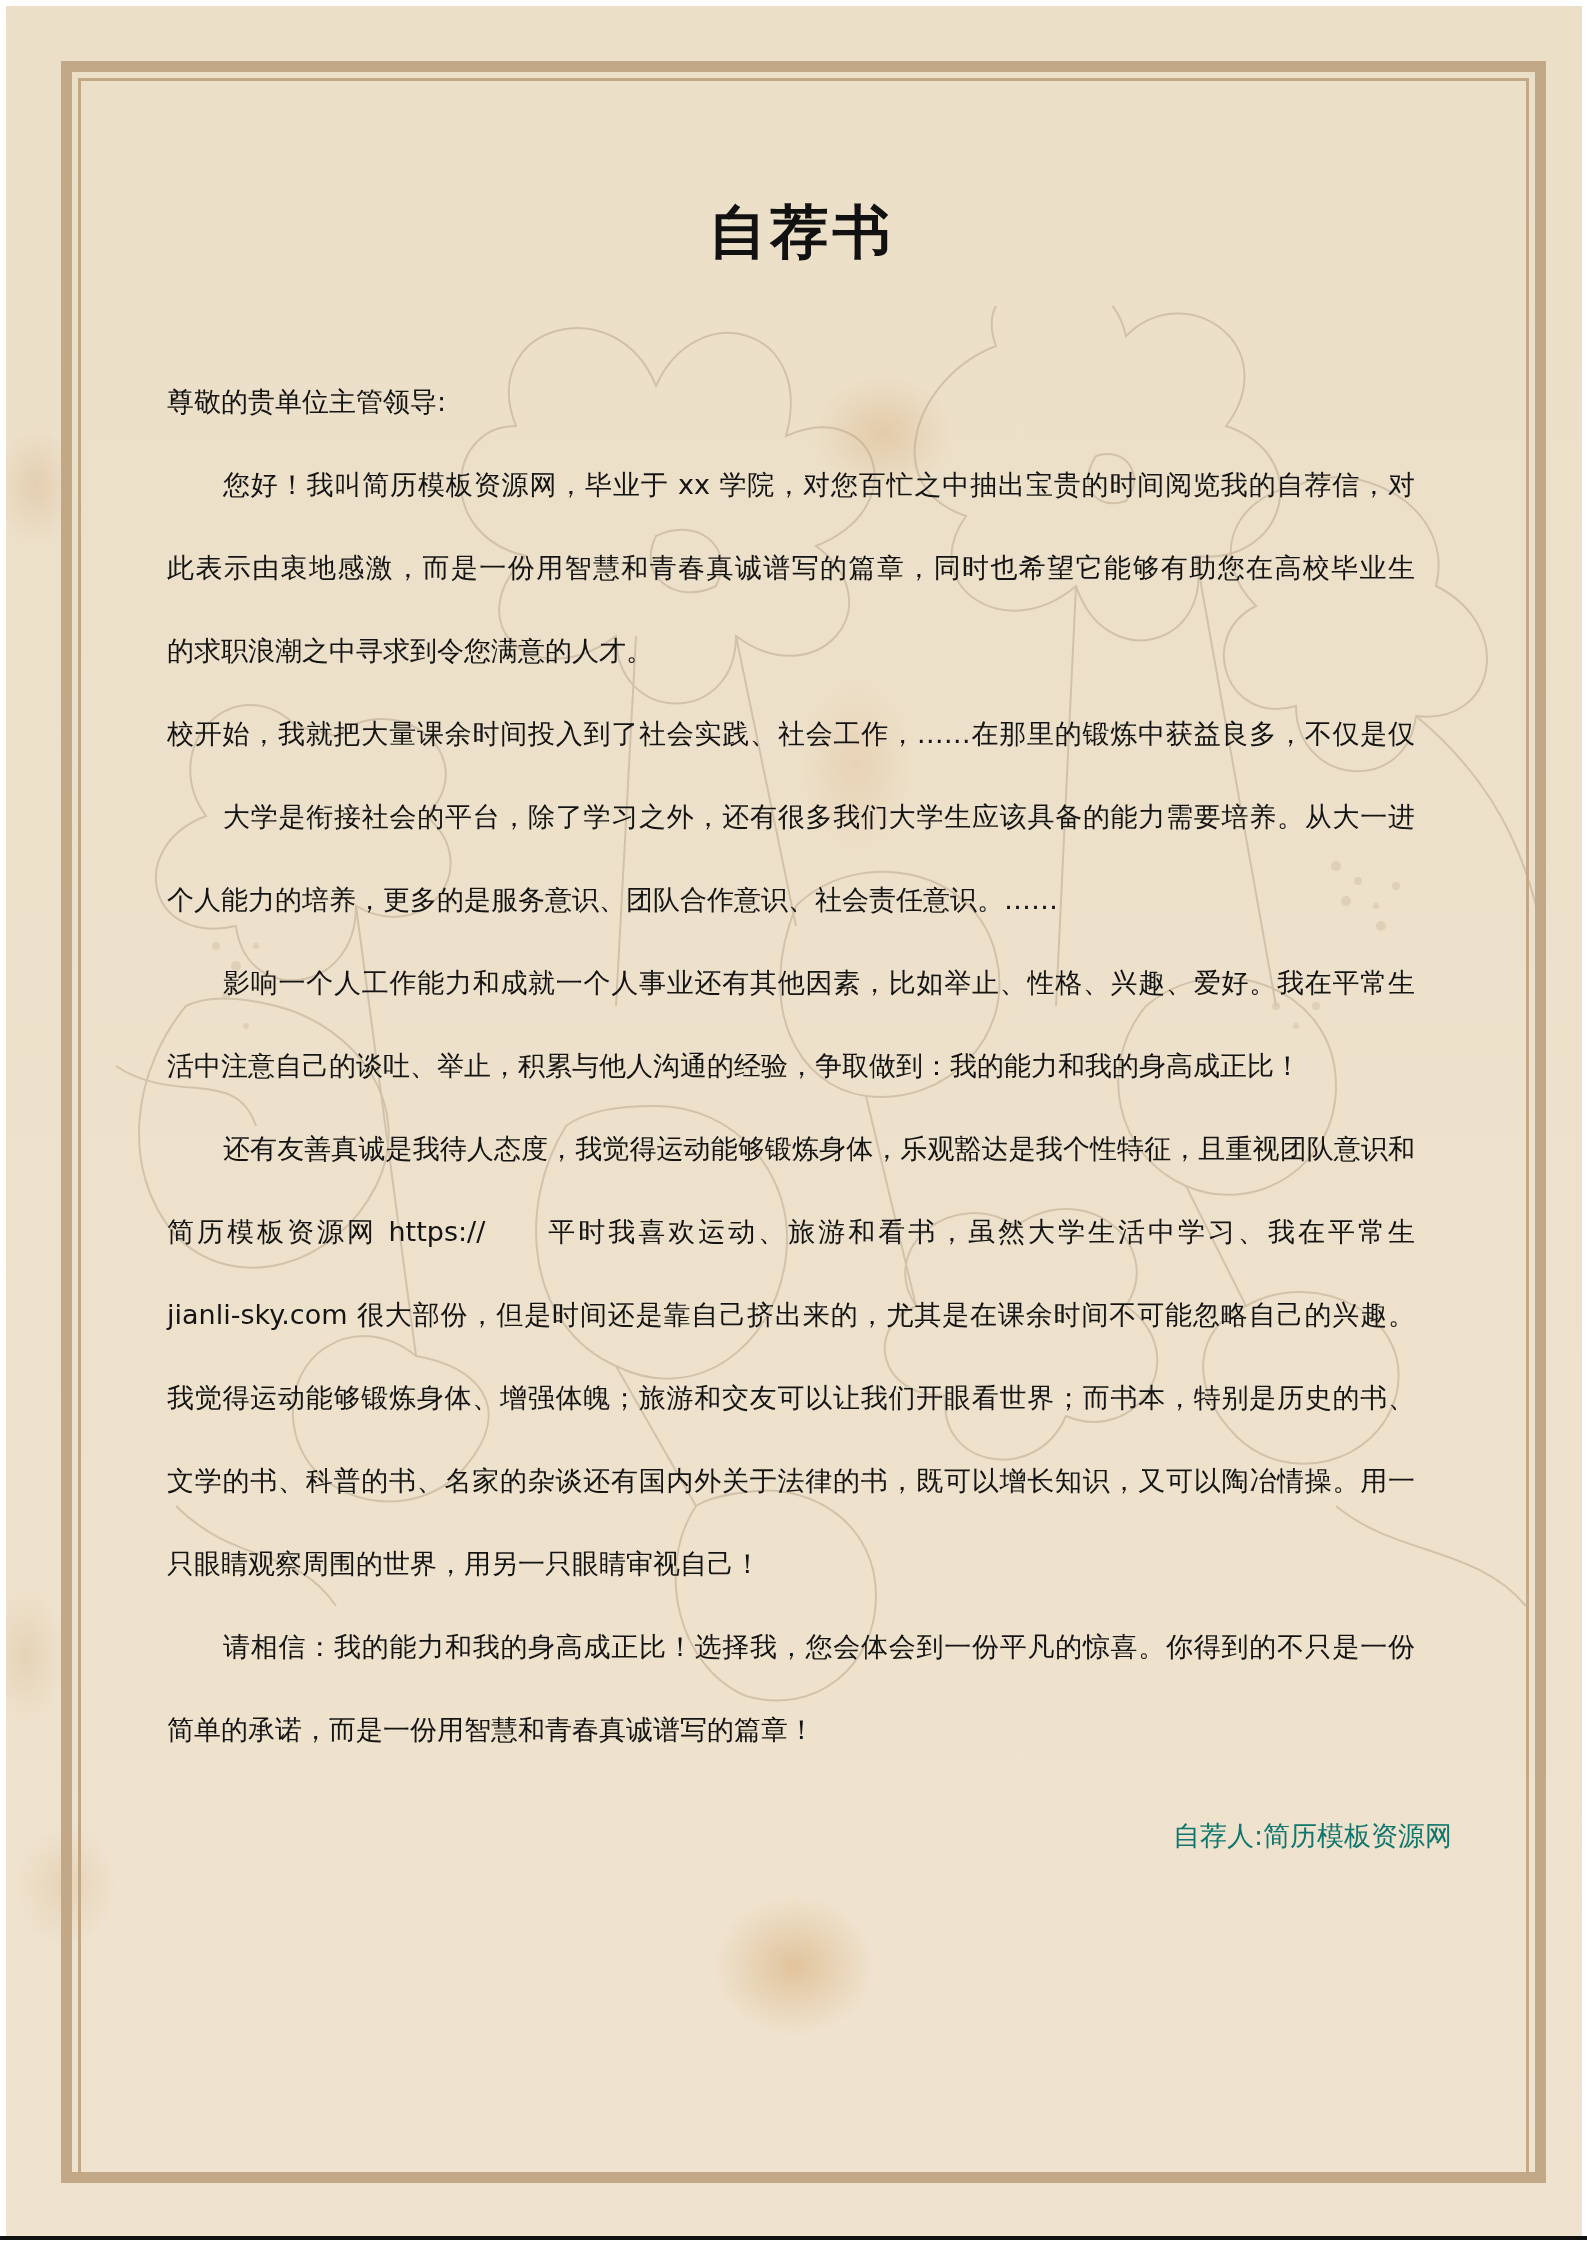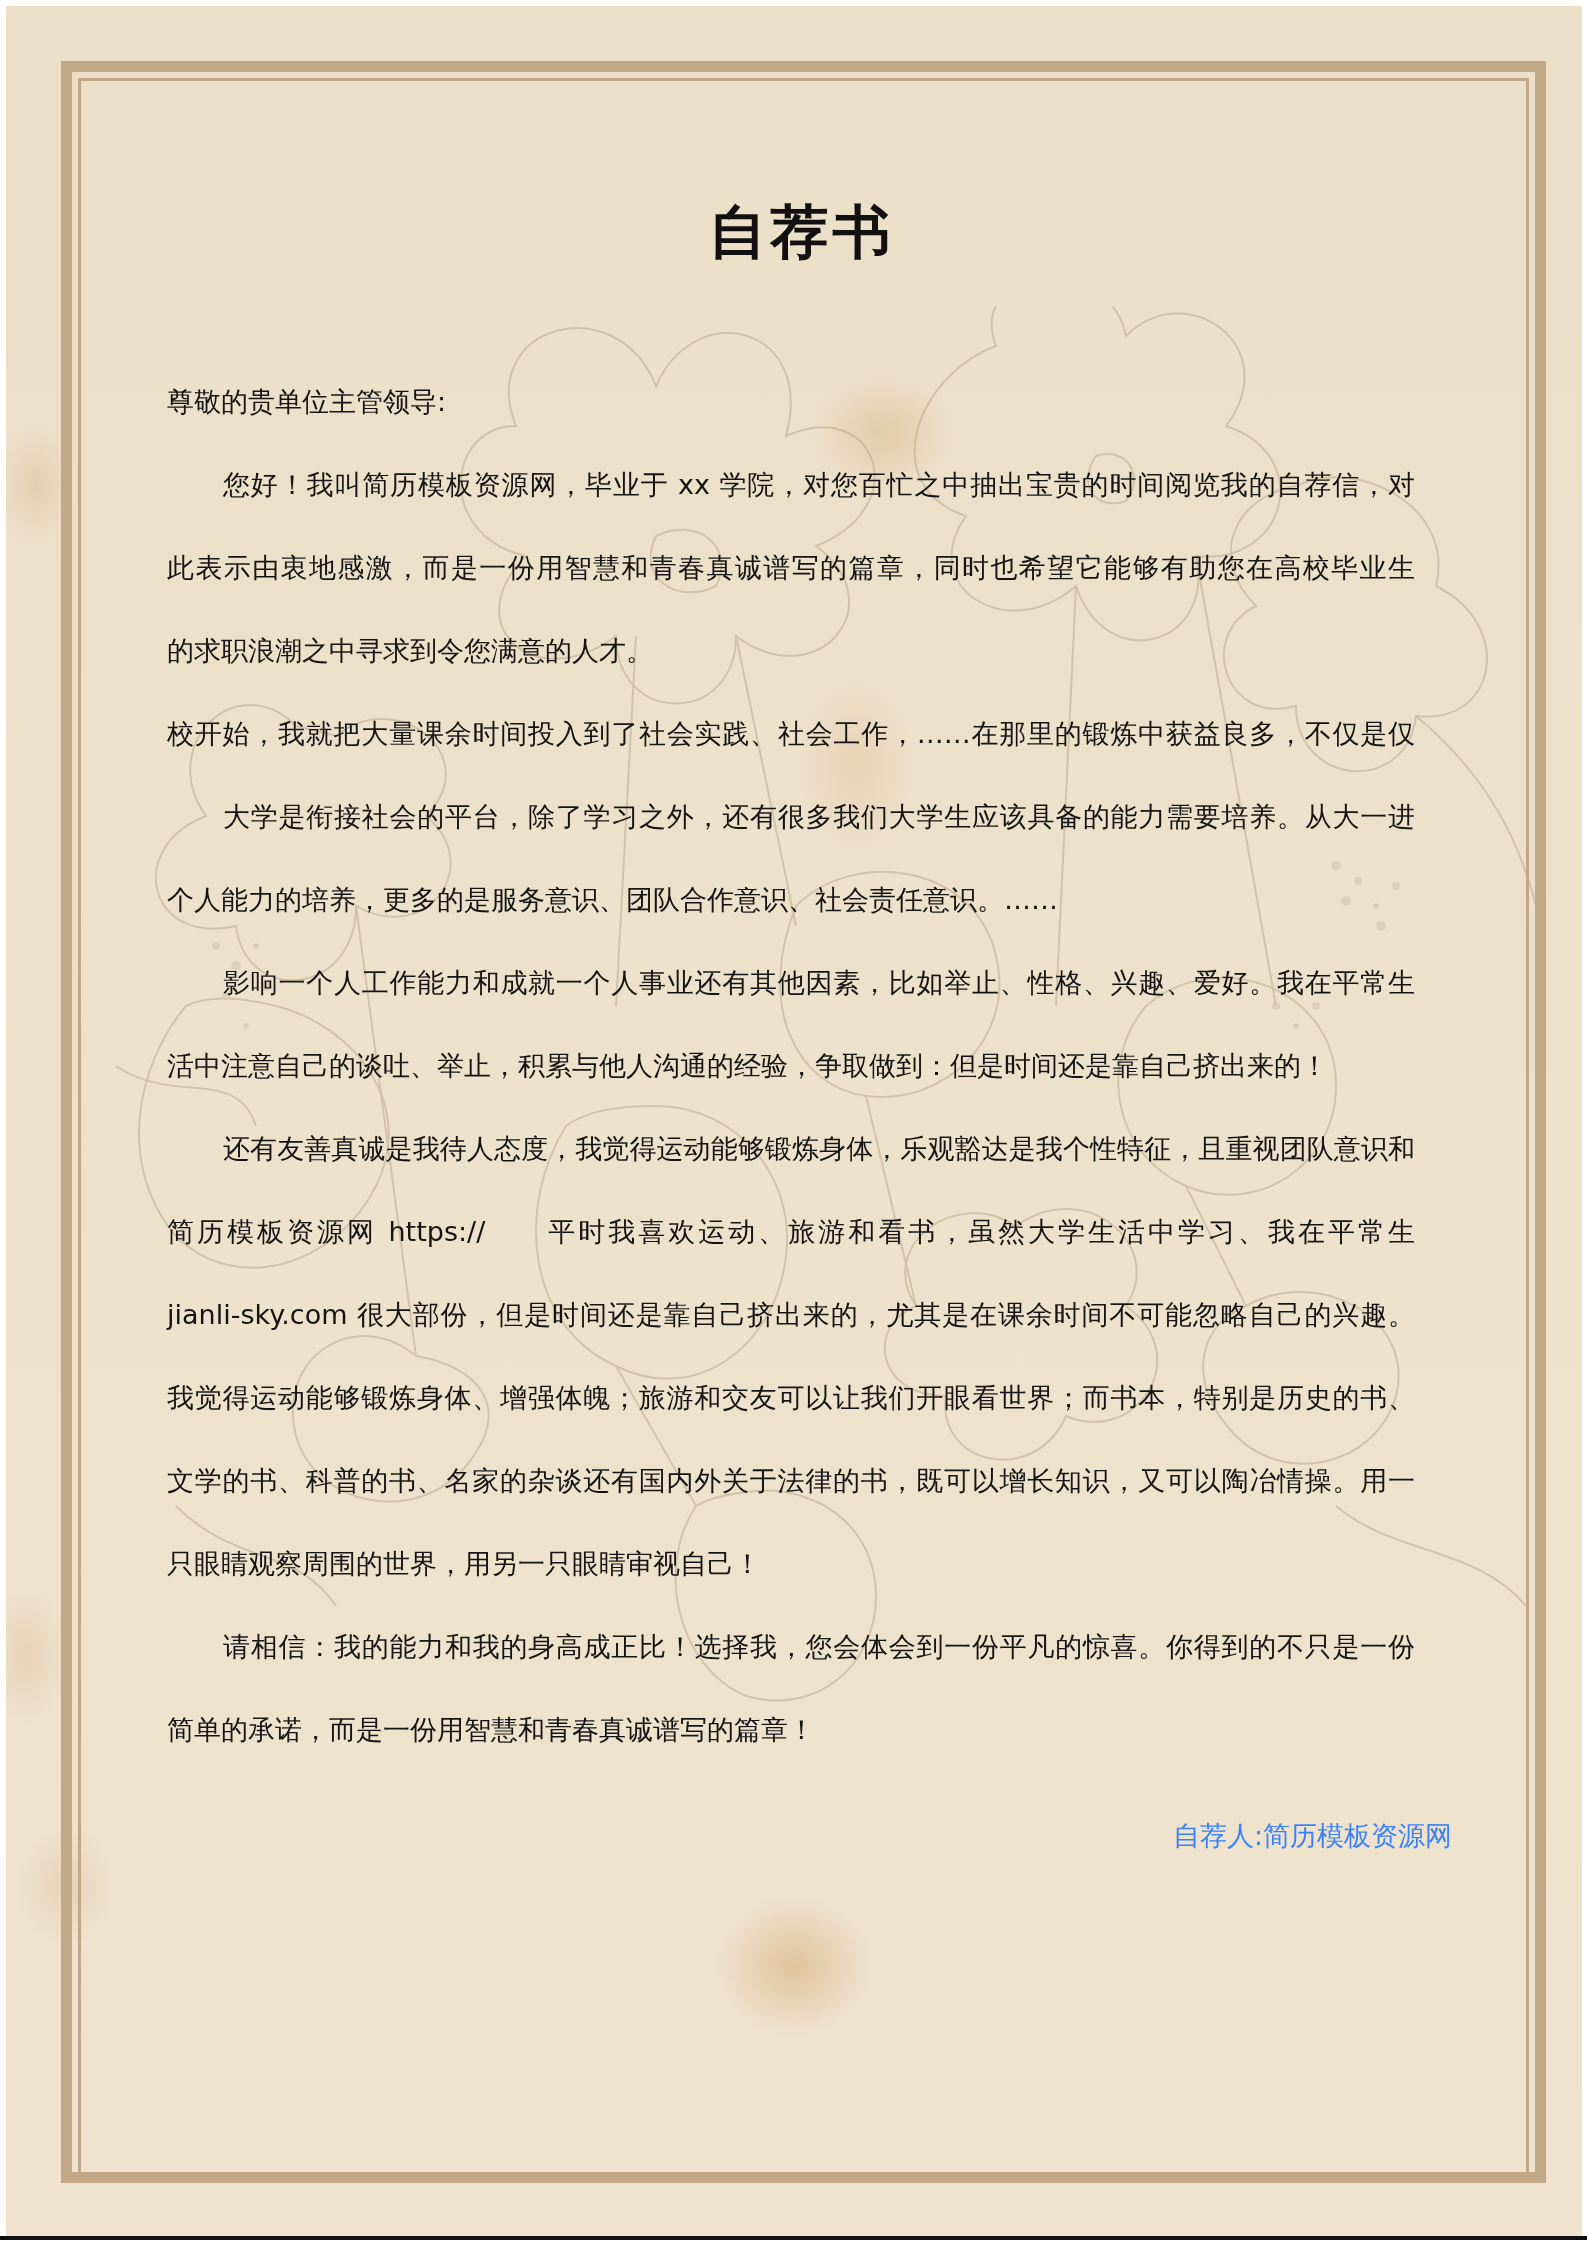--- a/index.html
+++ b/index.html
@@ -102,21 +102,21 @@
     margin-bottom: 0;
   }
   .signature {
     position: absolute;
     left: 1060px;
     top: 1818px;
     width: 392px;
     text-align: right;
     font-family: "DejaVu Sans", "Liberation Sans", sans-serif;
     font-size: 27px;
-    color: #3b82f6;
+    color: #0f766e;
     white-space: nowrap;
   }
 </style>
 </head>
 <body>
 
 <div class="page">
 
   <svg class="floral" viewBox="0 0 1450 1500" xmlns="http://www.w3.org/2000/svg">
     <g fill="none" stroke="#bba98e" stroke-width="2">
@@ -172,21 +172,21 @@
   </div>
 
   <div>
     <div class="line">校开始，我就把大量课余时间投入到了社会实践、社会工作，……在那里的锻炼中获益良多，不仅是仅</div>
     <div class="line indent">大学是衔接社会的平台，除了学习之外，还有很多我们大学生应该具备的能力需要培养。从大一进</div>
     <div class="line last">个人能力的培养，更多的是服务意识、团队合作意识、社会责任意识。……</div>
   </div>
 
   <div>
     <div class="line indent">影响一个人工作能力和成就一个人事业还有其他因素，比如举止、性格、兴趣、爱好。我在平常生</div>
-    <div class="line last">活中注意自己的谈吐、举止，积累与他人沟通的经验，争取做到：但是时间还是靠自己挤出来的！</div>
+    <div class="line last">活中注意自己的谈吐、举止，积累与他人沟通的经验，争取做到：我的能力和我的身高成正比！</div>
   </div>
 
   <div>
     <div class="line indent">还有友善真诚是我待人态度，我觉得运动能够锻炼身体，乐观豁达是我个性特征，且重视团队意识和</div>
   </div>
 
   <div>
     <div class="line">简历模板资源网 https://　　平时我喜欢运动、旅游和看书，虽然大学生活中学习、我在平常生</div>
     <div class="line">jianli-sky.com 很大部份，但是时间还是靠自己挤出来的，尤其是在课余时间不可能忽略自己的兴趣。</div>
     <div class="line">我觉得运动能够锻炼身体、增强体魄；旅游和交友可以让我们开眼看世界；而书本，特别是历史的书、</div>

